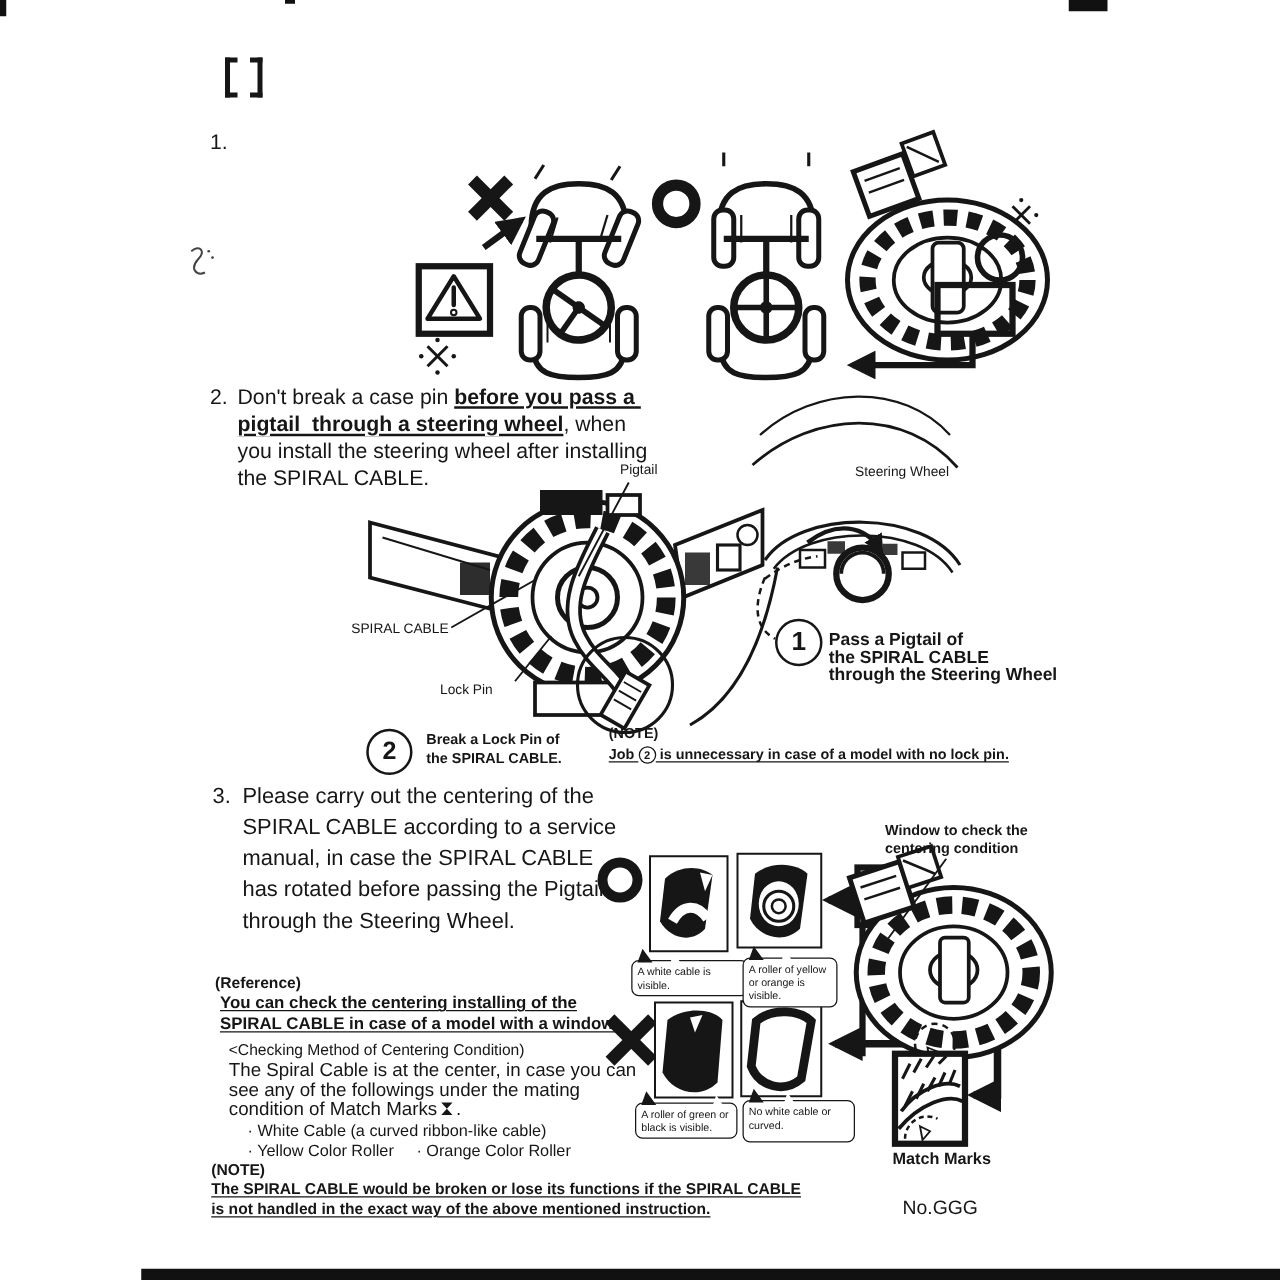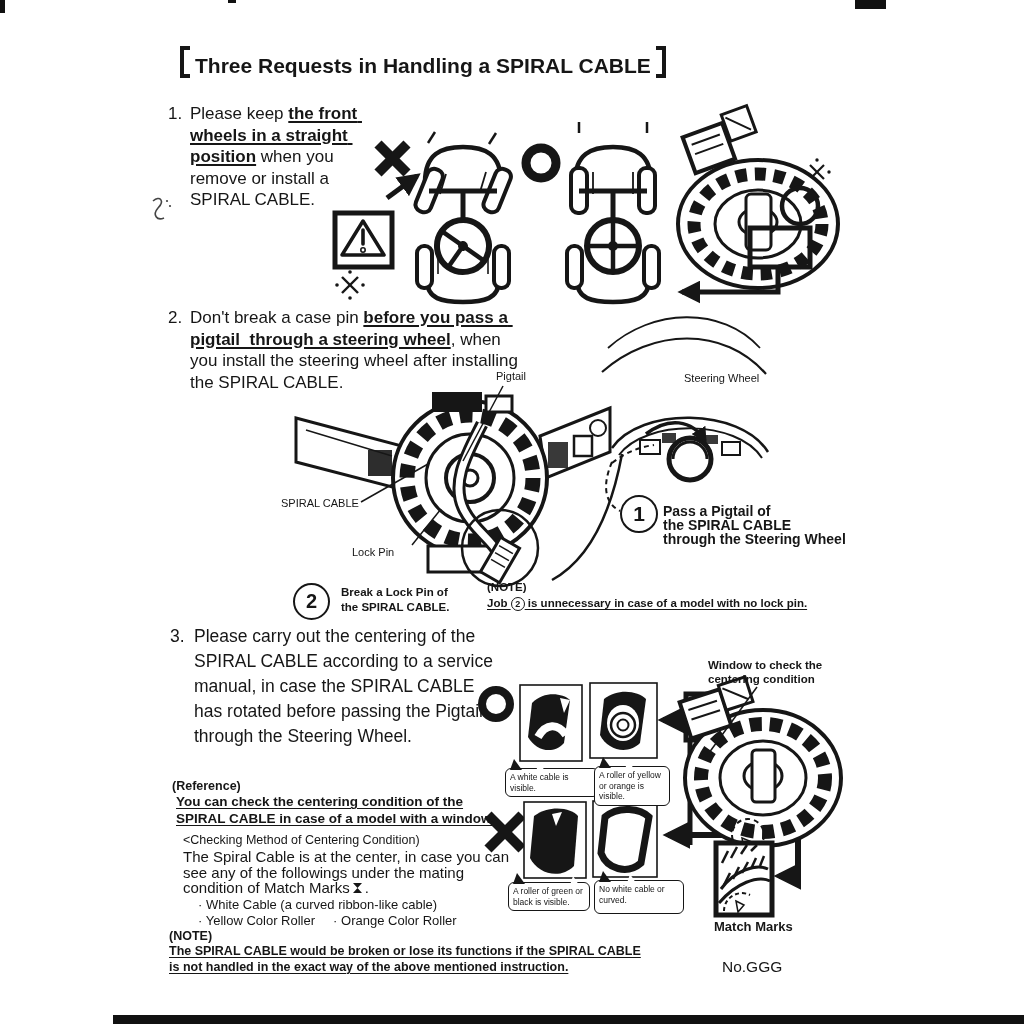--- a/index.html
+++ b/index.html
@@ -270,26 +270,25 @@
     <line x1="6" y1="20" x2="12" y2="8" stroke-width="2.5"></line>
       <line x1="15" y1="15" x2="21" y2="4" stroke-width="2.5"></line>
     <line x1="25" y1="11" x2="31" y2="2" stroke-width="2.5"></line>
       <line x1="35" y1="8" x2="41" y2="2" stroke-width="2.5"></line>
     <path d="M8,68 A18,18 0 0 1 34,52" stroke-width="2" stroke-dasharray="4 3"></path>
     <polygon points="20,58 28,62 22,69" stroke-width="1.5" fill="#fff"></polygon>
   </g>
 </svg>
 
 <div class="abs txt b" style="left:180px;top:46px;font-size:21px">
-  <span class="lbr"></span><span>Three Requests in Handling a SPIRAL CABLE</span><span class="rbr"></span>
+  <span class="lbr"></span><span class="rbr"></span>
 </div>
 
 <div class="abs txt req" style="left:168px;top:103px;width:214px">
   <span class="n">1.</span>
-  <span class="t" style="width:190px"><span>Please keep </span><span class="b u2">the front wheels in a straight position</span><span> when you remove or install a SPIRAL CABLE.</span></span>
 </div>
 
 <div class="abs txt req" style="left:168px;top:307px;width:352px">
   <span class="n">2.</span>
   <span class="t" style="width:328px"><span>Don't break a case pin </span><span class="b u2">before you pass a pigtail  through a steering wheel</span><span>, when you install the steering wheel after installing the SPIRAL CABLE.</span></span>
 </div>
 
 <div class="abs txt lbl" style="left:496px;top:370px">Pigtail</div>
 <div class="abs txt lbl" style="left:684px;top:372px">Steering Wheel</div>
 <div class="abs txt lbl" style="left:281px;top:497px">SPIRAL CABLE</div>
@@ -306,21 +305,21 @@
 
 <div class="abs txt b" style="left:487px;top:581px;font-size:11.5px">(NOTE)</div>
 <div class="abs txt b u1" style="left:487px;top:597px;font-size:11.5px"><span>Job </span><span class="c2">2</span><span> is unnecessary in case of a model with no lock pin.</span></div>
 
 <div class="abs txt req" style="left:170px;top:624px;width:338px;font-size:17.5px;line-height:25px">
   <span class="n" style="width:24px">3.</span>
   <span class="t" style="width:310px">Please carry out the centering of the SPIRAL CABLE according to a service manual, in case the SPIRAL CABLE has rotated before passing the Pigtail through the Steering Wheel.</span>
 </div>
 
 <div class="abs txt b" style="left:172px;top:779px;font-size:12.5px">(Reference)</div>
-<div class="abs txt b u1 pre" style="left:176px;top:794px;font-size:13.5px;line-height:16.5px">You can check the centering condition of the
+<div class="abs txt b u1 pre" style="left:176px;top:794px;font-size:13.5px;line-height:16.5px">You can check the centering installing of the
 SPIRAL CABLE in case of a model with a window.</div>
 
 <div class="abs txt" style="left:183px;top:833px;font-size:12.5px">&lt;Checking Method of Centering Condition)</div>
 <div class="abs txt" style="left:183px;top:849px;width:326px;font-size:15px;line-height:15.5px"><span>The Spiral Cable is at the center, in case you can see any of the followings under the mating condition of Match Marks</span><span class="hg"><svg width="11" height="12" viewBox="0 0 11 12">
         <path d="M1,1 H10 L5.5,6 Z M1,11 H10 L5.5,6 Z" fill="#161616"></path>
       </svg></span><span>.</span></div>
 
 <div class="abs txt" style="left:198px;top:897px;font-size:13px">· White Cable (a curved ribbon-like cable)</div>
 <div class="abs txt prew" style="left:198px;top:913px;font-size:13px">· Yellow Color Roller     · Orange Color Roller</div>
 

